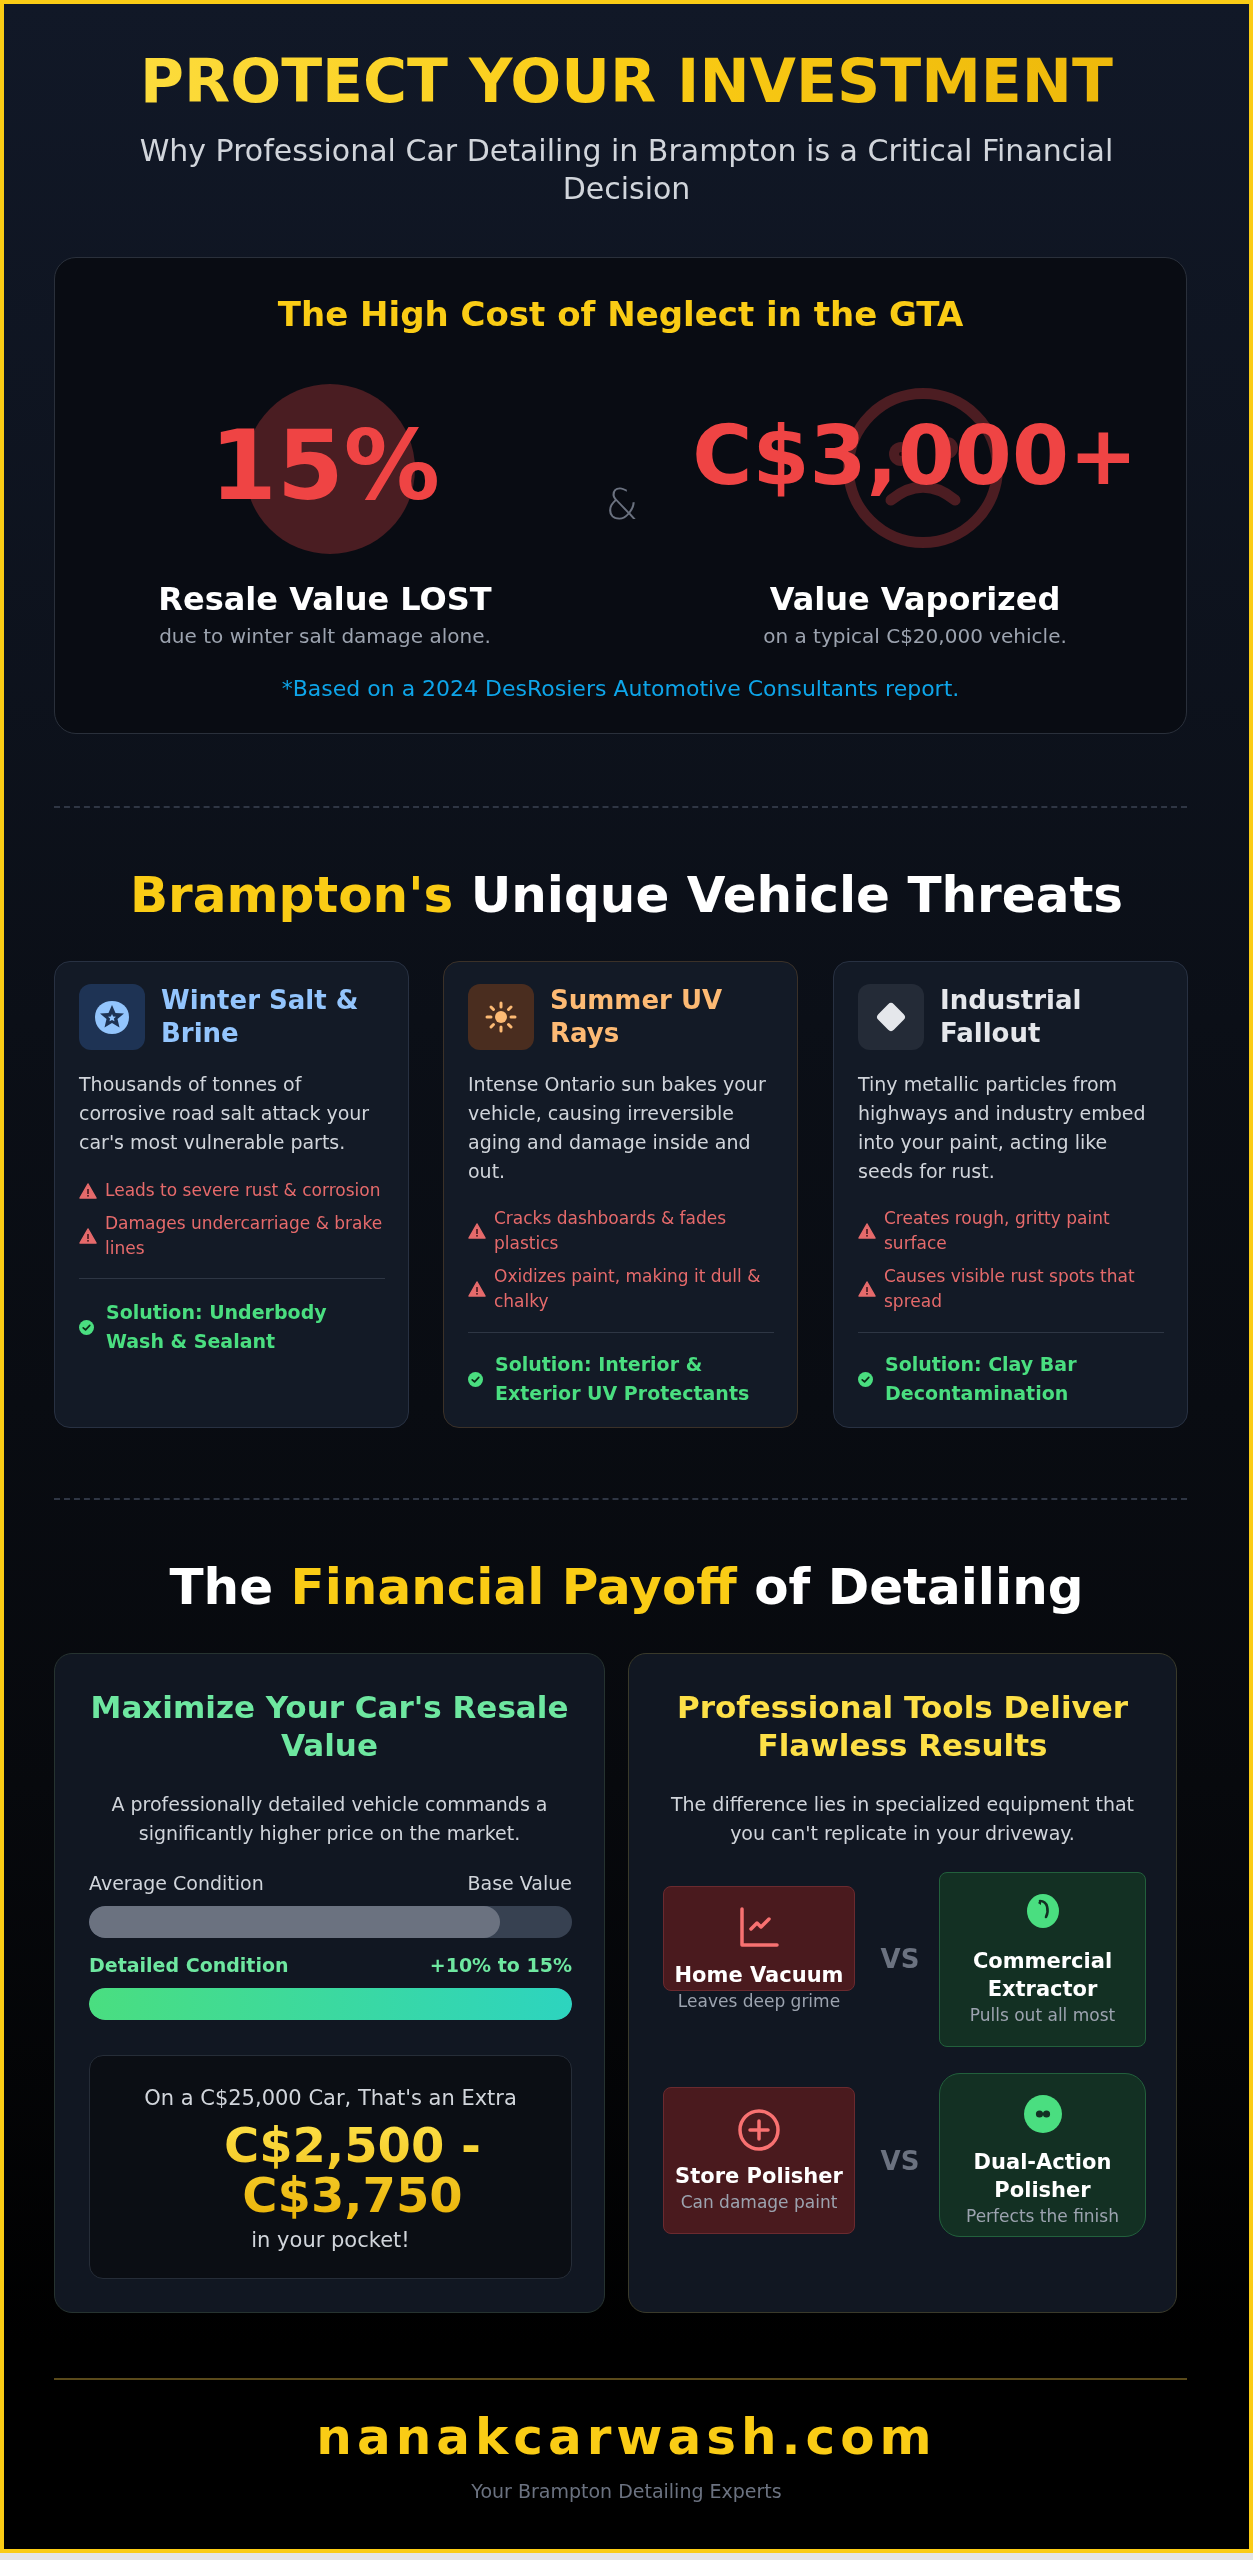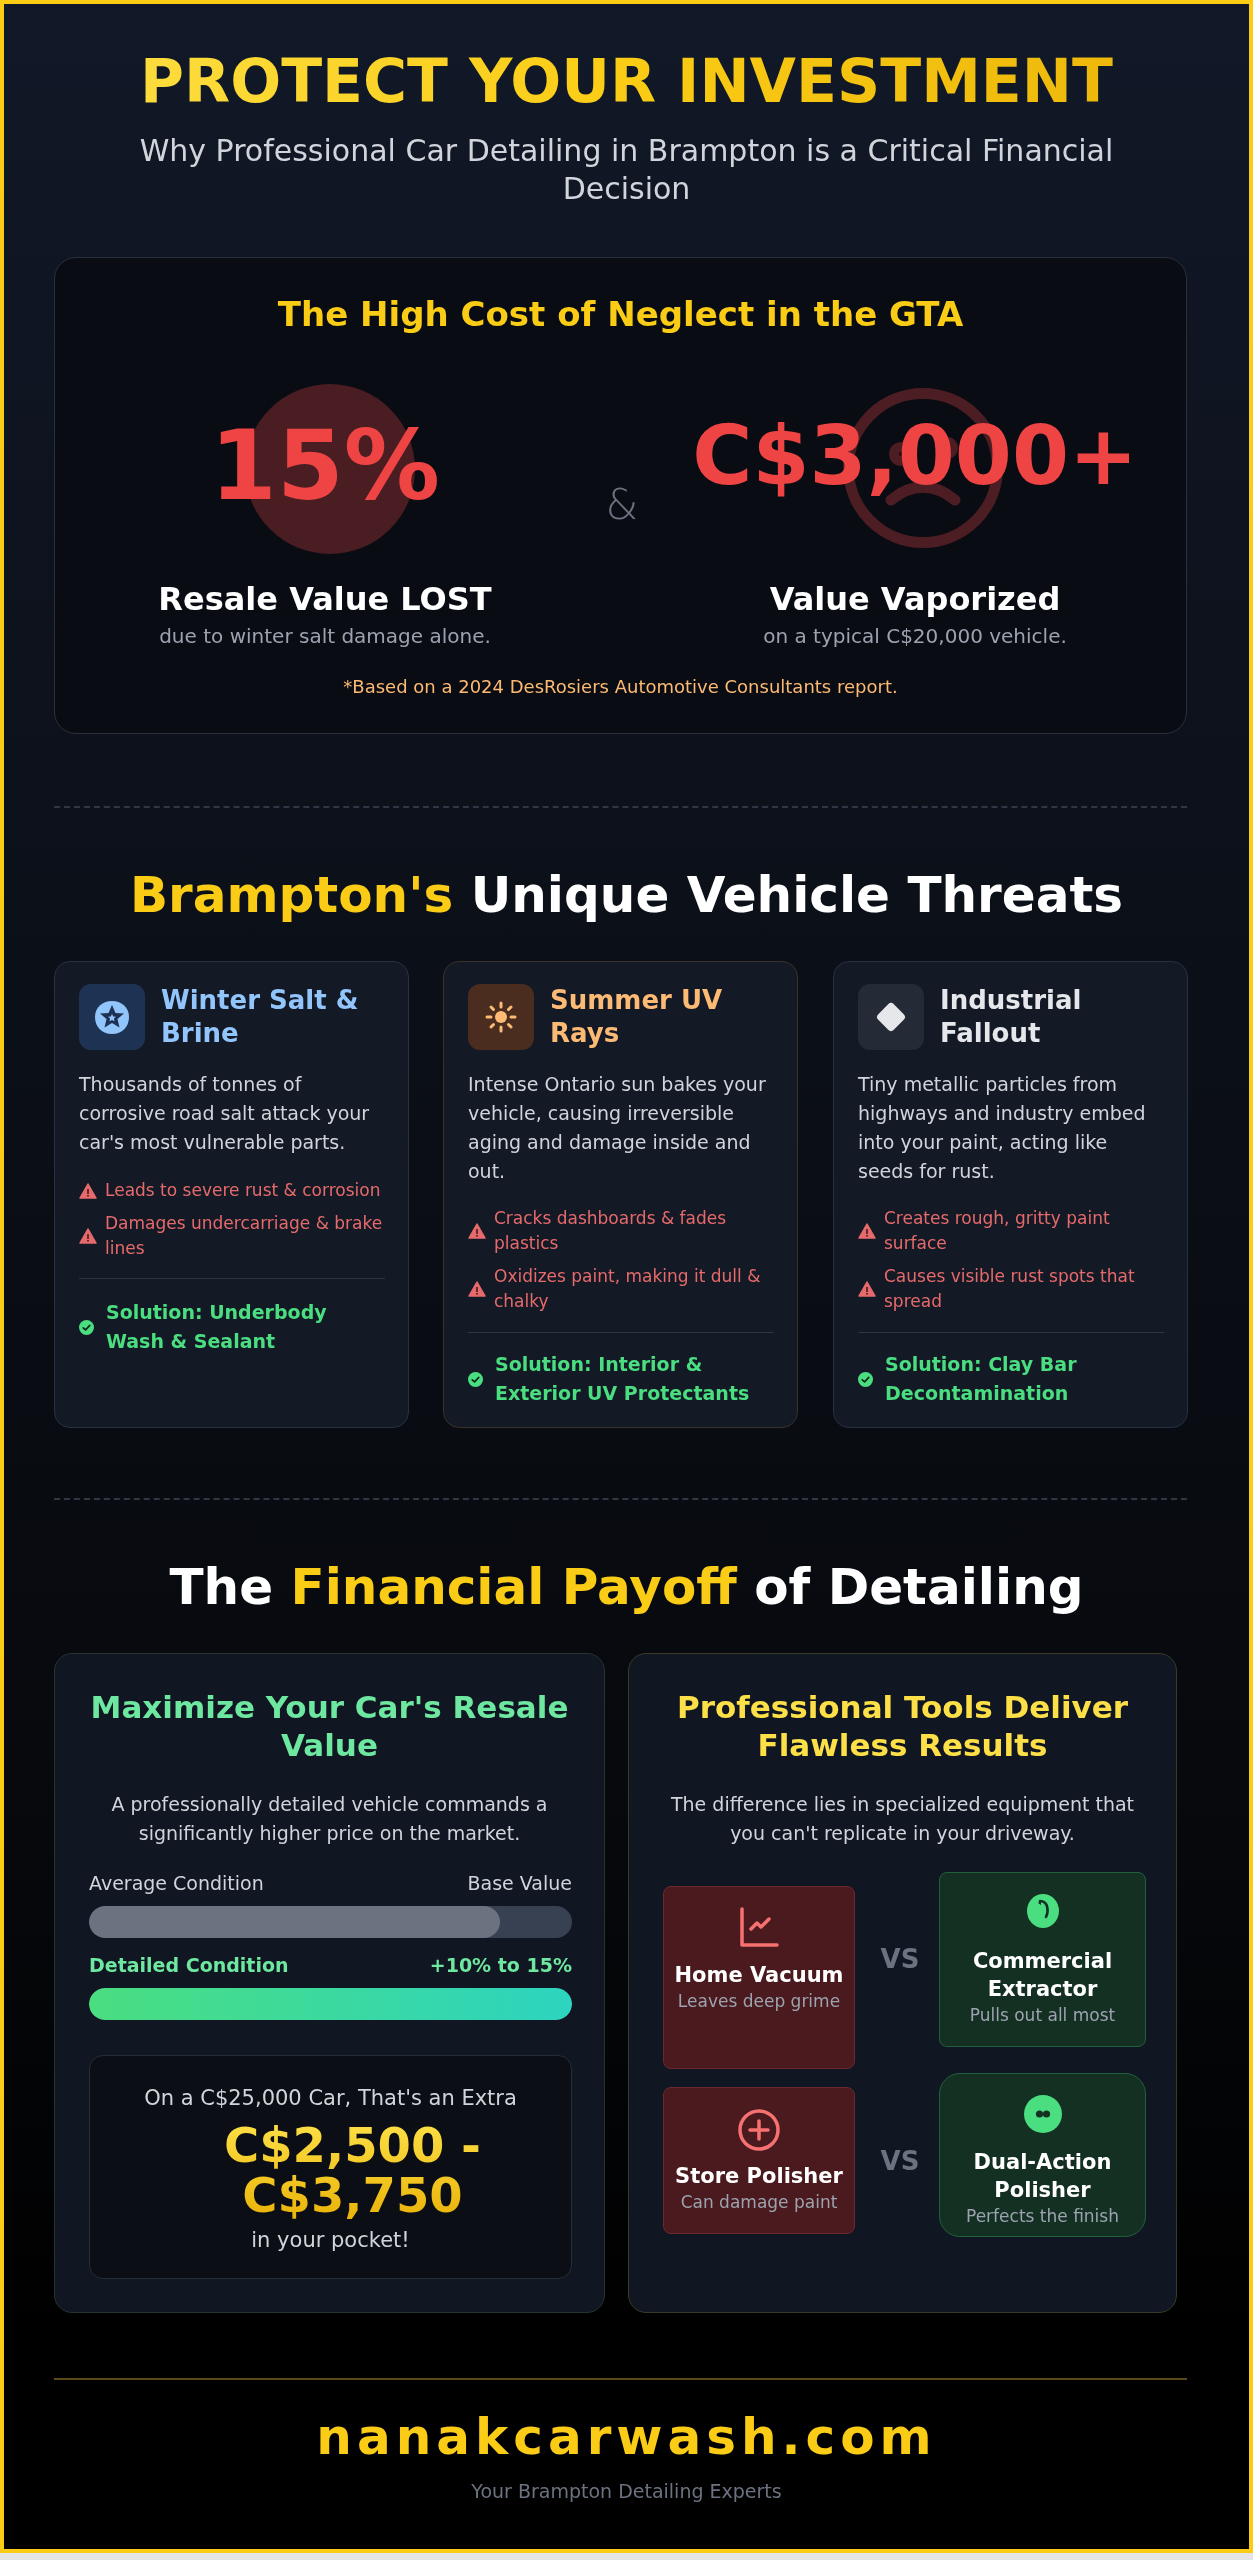--- a/index.html
+++ b/index.html
@@ -36,21 +36,21 @@
   .stat-big { font-size: 96px; font-weight: bold; color: #ef4444; }
   .stat-left-val { left: 0; width: 540px; top: 152px; }
   .stat-right-val { left: 590px; width: 540px; top: 150px; font-size: 82px; }
   .amp { left: 547px; width: 40px; top: 222px; font-size: 42px; color: #6b7280; font-weight: 300; }
   .stat-label { font-size: 32px; font-weight: bold; color: #ffffff; }
   .stat-left-label { left: 0; width: 540px; top: 322px; }
   .stat-right-label { left: 590px; width: 540px; top: 322px; }
   .stat-desc { font-size: 20px; color: #9ca3af; }
   .stat-left-desc { left: 0; width: 540px; top: 366px; }
   .stat-right-desc { left: 590px; width: 540px; top: 366px; }
-  .cost-note { left: 0; width: 100%; top: 418px; font-size: 18px; color: #fdba74; }
+  .cost-note { left: 0; width: 100%; top: 418px; font-size: 22px; color: #0ea5e9; }
 
   .divider-dashed { left: 50px; width: 1133px; height: 0; border-top: 2px dashed #2f3644; }
 
   .section-title { left: 0; width: 1245px; font-size: 50px; font-weight: bold; color: #ffffff; }
   .hl { color: #facc15; }
 
   
   .threat-card {
     top: 957px; width: 355px; height: 467px;
     background: #131a26; border: 1px solid #283142; border-radius: 16px;
@@ -294,21 +294,21 @@
       <div class="abs center extra-intro">On a C$25,000 Car, That's an Extra</div>
       <div class="abs center extra-amount">C$2,500 - C$3,750</div>
       <div class="abs center extra-outro">in your pocket!</div>
     </div>
   </div>
 
   <div class="abs pay-card pay-right">
     <div class="abs center pay-title" style="color:#fde047;">Professional Tools Deliver Flawless Results</div>
     <div class="abs center pay-desc">The difference lies in specialized equipment that you can't replicate in your driveway.</div>
 
-    <div class="abs tool-box tool-bad" style="left:34px; top:232px; width:192px; height:183px;">
+    <div class="abs tool-box tool-bad" style="left:34px; top:232px; width:192px; height:105px;">
       <div class="tool-icon" style="top:20px;">
         <svg width="40" height="42" viewBox="0 0 40 42">
           <path d="M3 2 L3 38 L38 38" stroke="#f87171" stroke-width="3.5" fill="none" stroke-linecap="round" stroke-linejoin="round"></path>
           <path d="M12 22 L18 16 L22 20 L30 12" stroke="#f87171" stroke-width="3.5" fill="none" stroke-linecap="round" stroke-linejoin="round"></path>
         </svg>
       </div>
       <div class="tool-name" style="top:74px;">Home Vacuum</div>
       <div class="tool-sub" style="top:104px;">Leaves deep grime</div>
     </div>
     <div class="abs vs" style="left:251px; top:290px;">VS</div>

